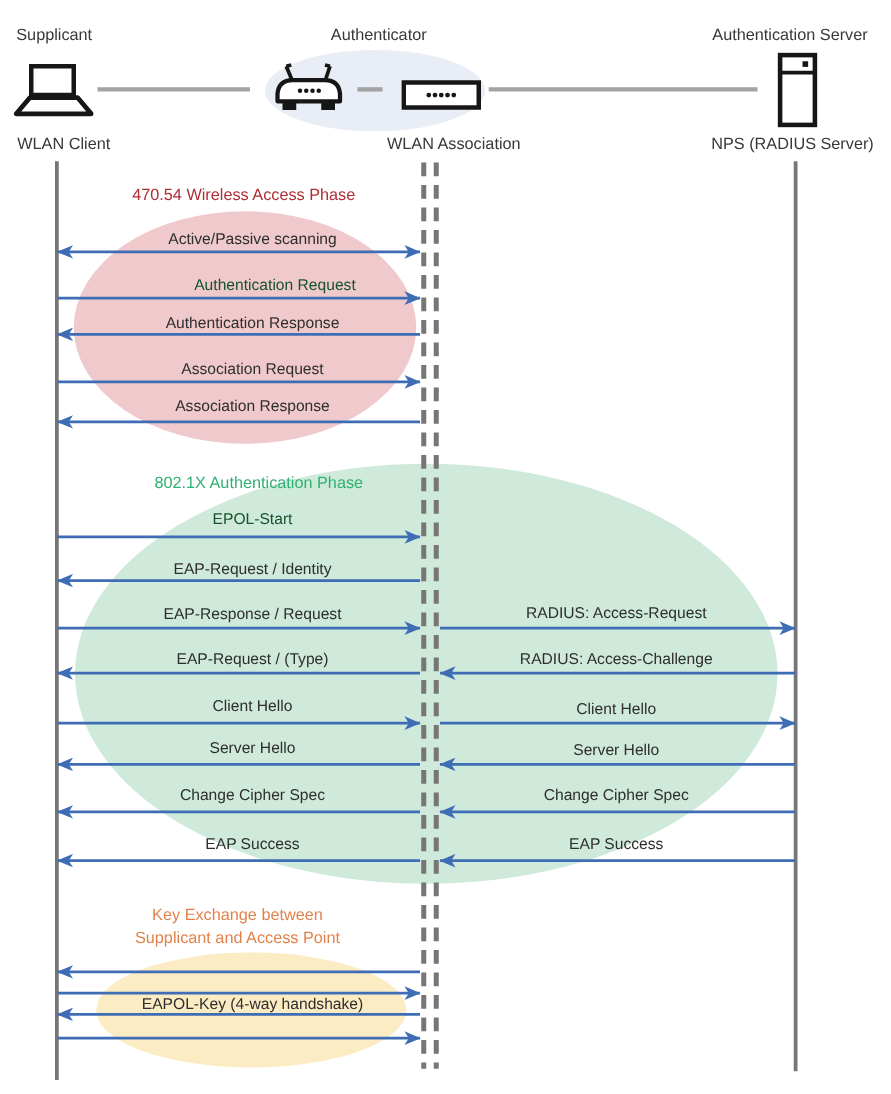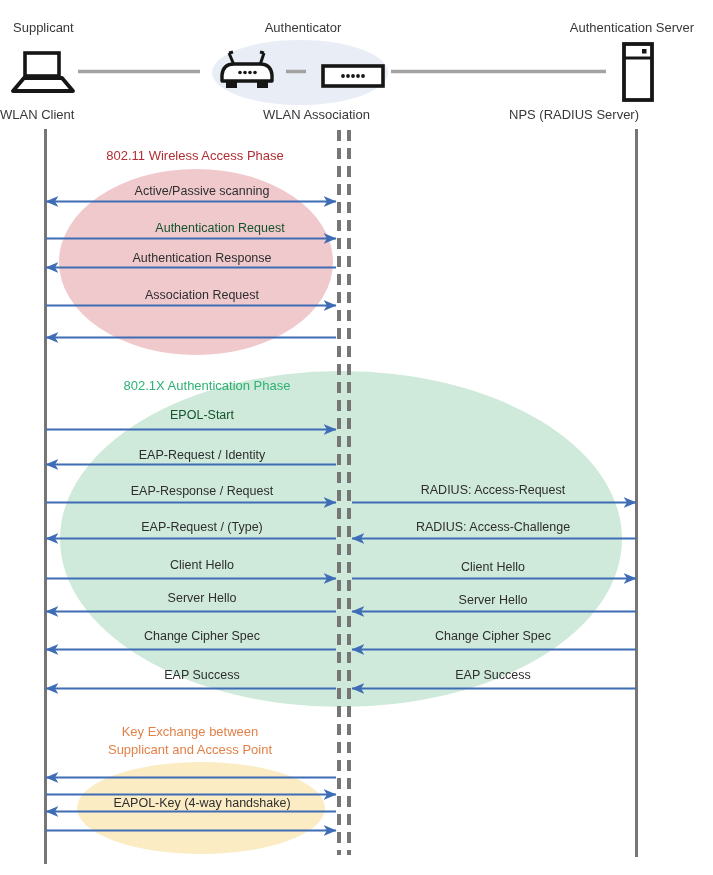--- a/index.html
+++ b/index.html
@@ -8,21 +8,21 @@
   #ellipses{position:absolute;inset:0;z-index:0;}
   .phase-ellipse{position:absolute;border-radius:50%;}
   .hdr-ellipse{position:absolute;left:212px;top:40px;width:176px;height:65px;border-radius:50%;z-index:0;}
   #lines{position:absolute;left:0;top:0;z-index:2;}
   #overlay{position:absolute;inset:0;z-index:3;}
   .msg{position:absolute;width:320px;text-align:center;font-size:12.5px;color:#2e2e2e;}
   .phase-title{position:absolute;width:300px;text-align:center;font-size:13px;
                white-space:pre-line;line-height:17.5px;}
   .role{position:absolute;font-size:13px;color:#383838;z-index:3;}
   .role.center{width:300px;text-align:center;}
-  .dev{position:absolute;top:107px;font-size:13px;color:#383838;text-align:left;z-index:3;}
+  .dev{position:absolute;top:107px;font-size:13px;color:#383838;text-align:center;z-index:3;}
   .icon{position:absolute;z-index:3;line-height:0;}
 </style>
 </head>
 <body>
 
 <div class="canvas">
 
   <div id="ellipses">
       <div class="phase-ellipse" style="left: 59px; top: 169px; width: 274px; height: 186px; background: rgb(240, 201, 205);"></div>
       <div class="phase-ellipse" style="left: 60px; top: 371px; width: 562px; height: 336px; background: rgb(207, 234, 218);"></div>
@@ -112,33 +112,34 @@
       <line x1="46" x2="336" y1="794.5" y2="794.5" stroke="#3f6db5" stroke-width="2.2" marker-end="url(#ah)"></line>
       <line x1="46" x2="336" y1="811.5" y2="811.5" stroke="#3f6db5" stroke-width="2.2" marker-start="url(#ah)"></line>
       <line x1="46" x2="336" y1="830.5" y2="830.5" stroke="#3f6db5" stroke-width="2.2" marker-end="url(#ah)"></line>
     </svg>
 
   <div id="overlay">
       <div class="msg" style="left: 42px; top: 184px; color: rgb(46, 46, 46);">Active/Passive scanning</div>
       <div class="msg" style="left: 60px; top: 221px; color: #14532d;">Authentication Request</div>
       <div class="msg" style="left: 42px; top: 251px; color: rgb(46, 46, 46);">Authentication Response</div>
       <div class="msg" style="left: 42px; top: 288px; color: rgb(46, 46, 46);">Association Request</div>
+      <div class="msg" style="left: 42px; top: 318px; color: rgb(46, 46, 46);">Association Response</div>
       <div class="msg" style="left: 42px; top: 408px; color: #14532d;">EPOL-Start</div>
       <div class="msg" style="left: 42px; top: 448px; color: rgb(46, 46, 46);">EAP-Request / Identity</div>
       <div class="msg" style="left: 42px; top: 484px; color: rgb(46, 46, 46);">EAP-Response / Request</div>
       <div class="msg" style="left: 333px; top: 483px; color: rgb(46, 46, 46);">RADIUS: Access-Request</div>
       <div class="msg" style="left: 42px; top: 520px; color: rgb(46, 46, 46);">EAP-Request / (Type)</div>
       <div class="msg" style="left: 333px; top: 520px; color: rgb(46, 46, 46);">RADIUS: Access-Challenge</div>
       <div class="msg" style="left: 42px; top: 558px; color: rgb(46, 46, 46);">Client Hello</div>
       <div class="msg" style="left: 333px; top: 560px; color: rgb(46, 46, 46);">Client Hello</div>
       <div class="msg" style="left: 42px; top: 591px; color: rgb(46, 46, 46);">Server Hello</div>
       <div class="msg" style="left: 333px; top: 593px; color: rgb(46, 46, 46);">Server Hello</div>
       <div class="msg" style="left: 42px; top: 629px; color: rgb(46, 46, 46);">Change Cipher Spec</div>
       <div class="msg" style="left: 333px; top: 629px; color: rgb(46, 46, 46);">Change Cipher Spec</div>
       <div class="msg" style="left: 42px; top: 668px; color: rgb(46, 46, 46);">EAP Success</div>
       <div class="msg" style="left: 333px; top: 668px; color: rgb(46, 46, 46);">EAP Success</div>
       <div class="msg" style="left: 42px; top: 796px; color: rgb(46, 46, 46);">EAPOL-Key (4-way handshake)</div>
-      <div class="phase-title" style="left: 45px; top: 147px; color: rgb(176, 46, 53);">802.11 Wireless Access Phase</div>
+      <div class="phase-title" style="left: 45px; top: 147px; color: rgb(176, 46, 53);">470.54 Wireless Access Phase</div>
       <div class="phase-title" style="left: 57px; top: 377px; color: rgb(46, 177, 115);">802.1X Authentication Phase</div>
       <div class="phase-title" style="left: 40px; top: 723px; color: rgb(226, 130, 74);">Key Exchange between
 Supplicant and Access Point</div>
     </div>
 </div>
 
 </body></html>

